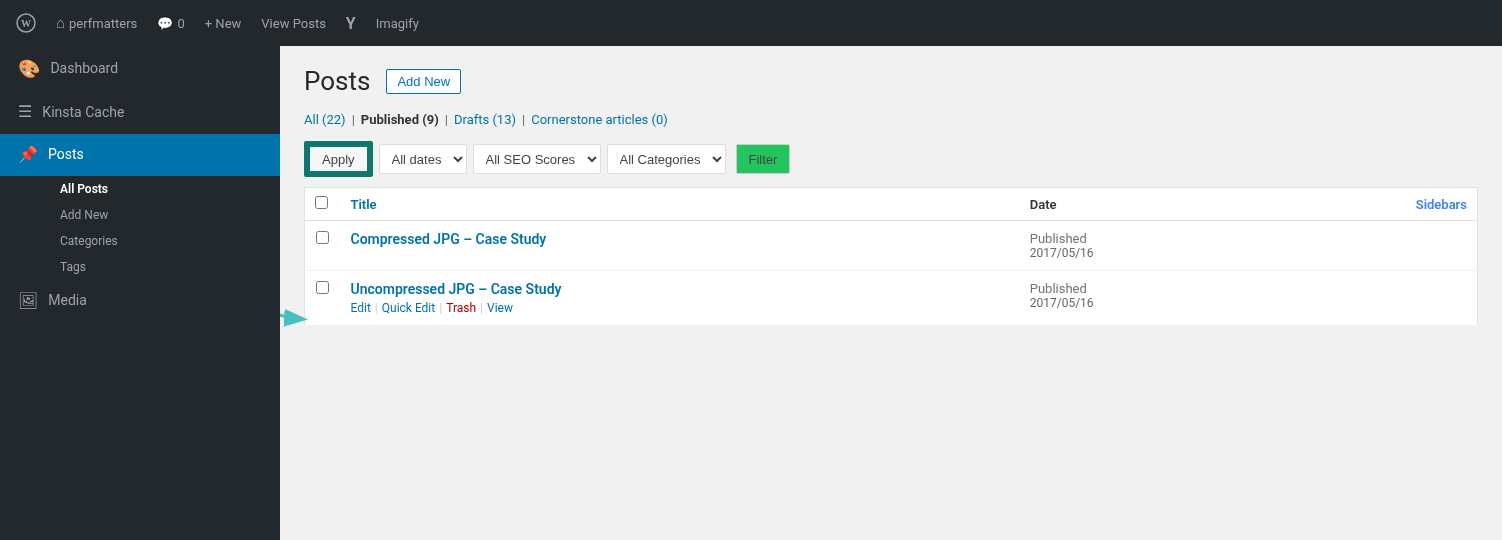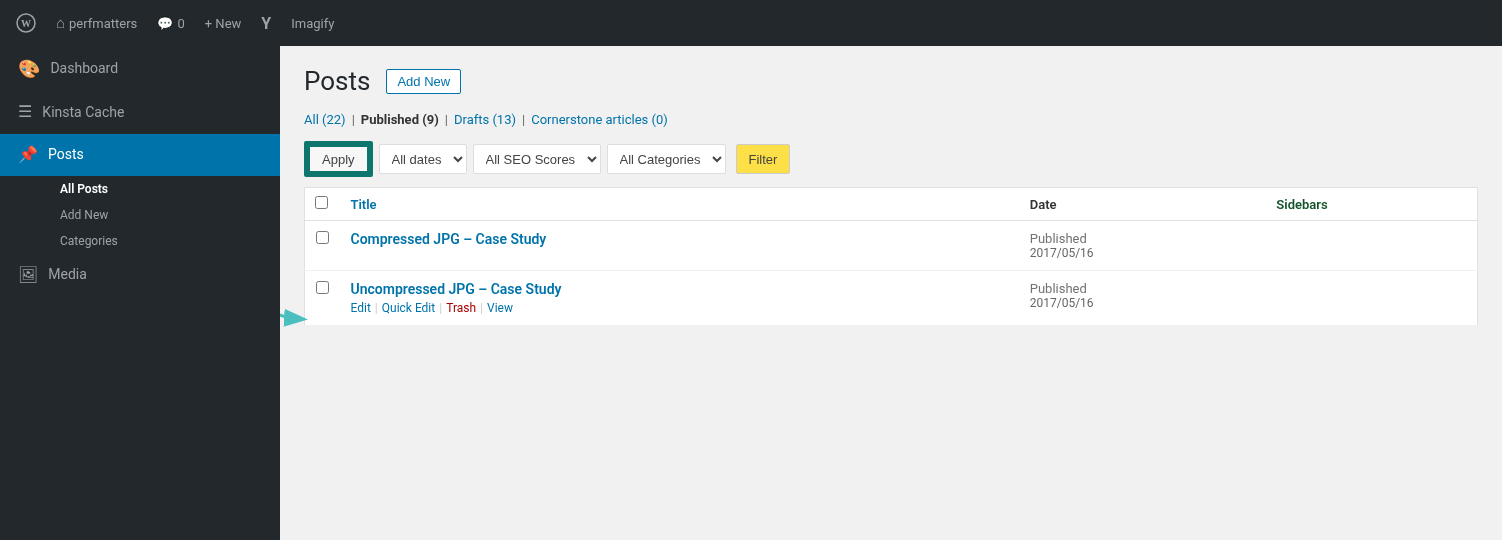--- a/index.html
+++ b/index.html
@@ -110,41 +110,41 @@
       cursor: pointer; border-radius: 2px;
     }
     .apply-btn {
       height: 36px; padding: 0 12px;
       border: 6px solid #0f766e; background: #f7f7f7;
       font-size: 13px; color: #444; cursor: pointer;
       border-radius: 2px;
     }
     .filter-btn {
       height: 30px; padding: 0 12px;
-      border: 1px solid #ccc; background: #fde047;
+      border: 1px solid #ccc; background: #22c55e;
       font-size: 13px; color: #444; cursor: pointer;
       border-radius: 2px; margin-left: 4px; text-align: center;
     }
 
     
     .posts-table {
       width: 100%;
       border-collapse: collapse;
       background: #fff;
       border: 1px solid #e1e1e1;
     }
     .posts-table th {
       text-align: left;
       padding: 8px 10px;
       border-bottom: 1px solid #e1e1e1;
       font-weight: 600; font-size: 13px; color: #333;
     }
     .posts-table th.col-title { color: #0073aa; cursor: pointer; }
     .posts-table th.col-date { color: #333; }
-    .posts-table th.col-sidebars { color: #14532d; }
+    .posts-table th.col-sidebars { color: #3b82f6; text-align: right; }
     .posts-table td {
       padding: 10px 10px;
       border-bottom: 1px solid #f1f1f1;
       vertical-align: top;
       font-size: 13px;
     }
     .post-title-link {
       color: #0073aa; font-weight: 600; font-size: 14px;
       cursor: pointer; text-decoration: none;
     }
@@ -178,20 +178,23 @@
   <div class="admin-bar-item">
     <span style="font-size:15px;">⌂</span>
     <span>perfmatters</span>
   </div>
   <div class="admin-bar-item">
     <span>💬</span>
     <span>0</span>
   </div>
   <div class="admin-bar-item">
     <span>+ New</span>
+  </div>
+  <div class="admin-bar-item">
+    <span>View Posts</span>
   </div>
   <div class="admin-bar-item">
     <span style="font-size:16px; font-weight:bold; color:#9ea3a8;">Y</span>
   </div>
   <div class="admin-bar-item">
     <span>Imagify</span>
   </div>
 </div>
 
 <div class="layout">
@@ -211,20 +214,23 @@
     </div>
     <div class="sidebar-sub">
       <div class="sidebar-sub-item active">
         <span>All Posts</span>
       </div>
       <div class="sidebar-sub-item">
         <span>Add New</span>
       </div>
       <div class="sidebar-sub-item">
         <span>Categories</span>
+      </div>
+      <div class="sidebar-sub-item">
+        <span>Tags</span>
       </div>
     </div>
     <div class="sidebar-item">
       <span style="font-size:16px;">🖼</span>
       <span>Media</span>
     </div>
   </div>
 
   <div class="main">
 

